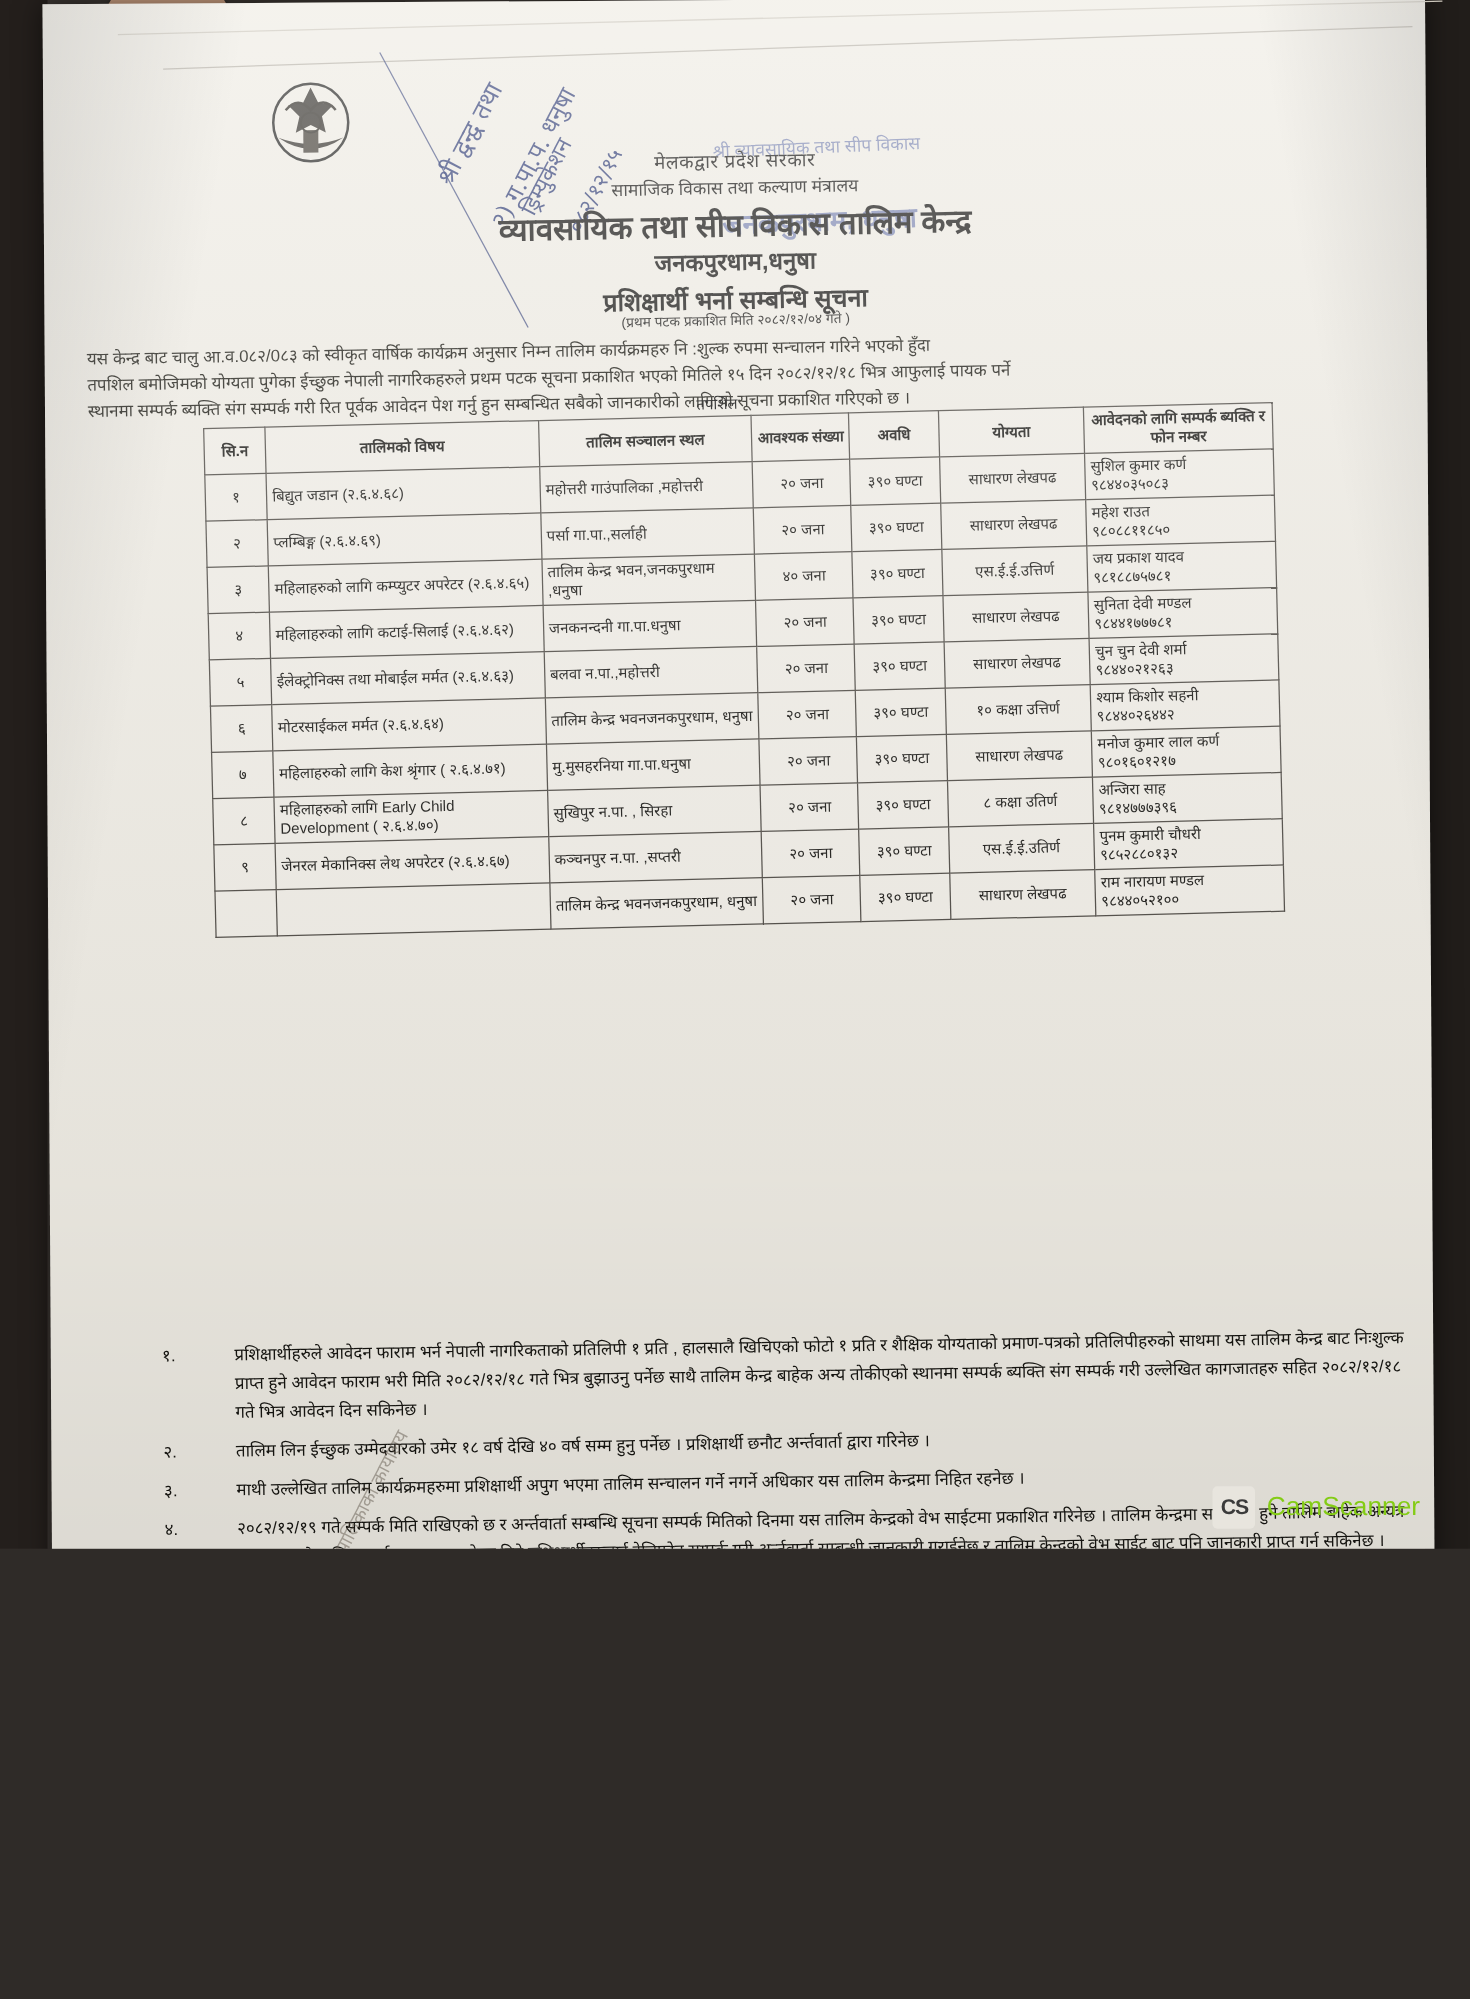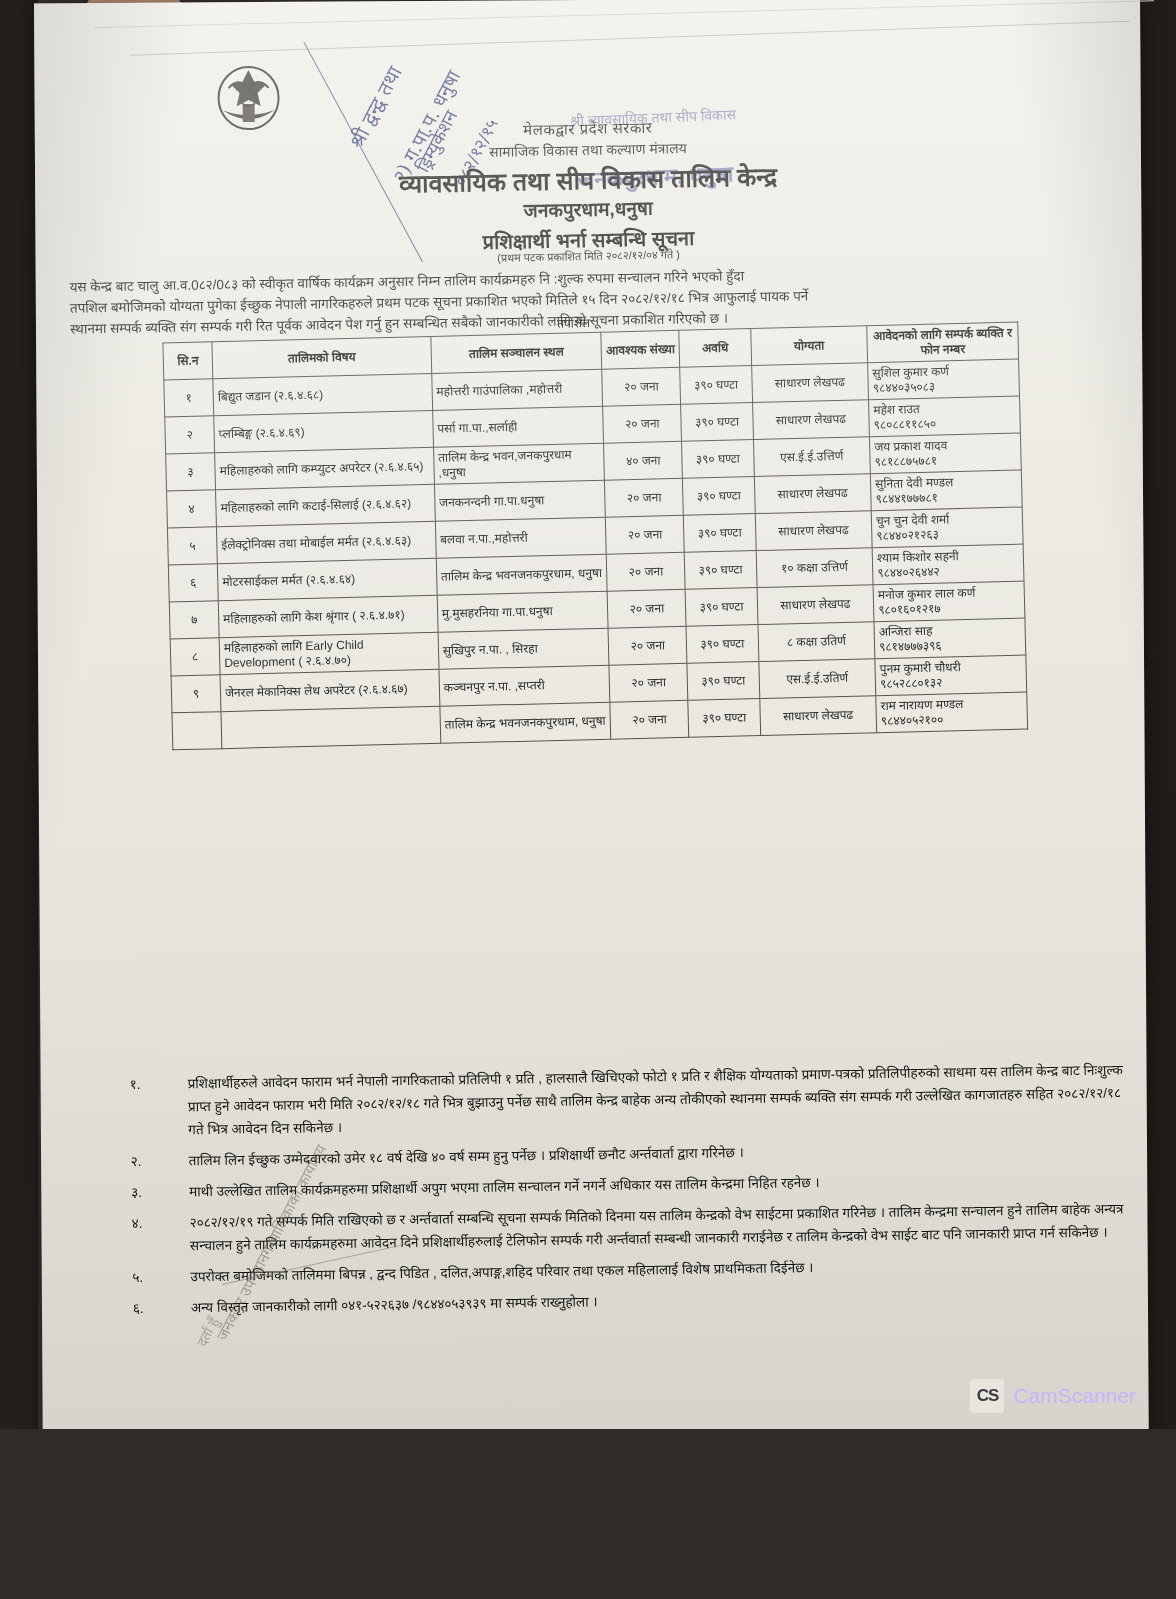--- a/index.html
+++ b/index.html
@@ -9,21 +9,21 @@
   }
   body {
     width: 1176px;
     height: 1599px;
     font-family: "Liberation Sans", sans-serif;
     overflow: hidden;
   }
   .screen {
     position: relative;
     width: 1176px;
-    height: 1429px;
+    height: 1239px;
     background: #3a3531;
     overflow: hidden;
   }
   
   .bg-left {
     position: absolute;
     left: 0; top: 0;
     width: 38px; height: 1599px;
     background: #241f1c;
   }
@@ -271,21 +271,21 @@
     background: #e8e5de;
     color: #3b3b3b;
     border-radius: 4px;
     font-weight: bold;
     font-size: 17px;
     display: flex;
     align-items: center;
     justify-content: center;
     letter-spacing: -1px;
   }
-  .cam .txt { font-size: 21px; color: #c4b5fd; }
+  .cam .txt { font-size: 21px; color: #84cc16; }
 </style>
 </head>
 <body>
 
 <div class="screen">
   <div class="bg-left"></div>
   <div class="bg-right"></div>
   <div class="thumb"></div>
 
   <div class="page">

